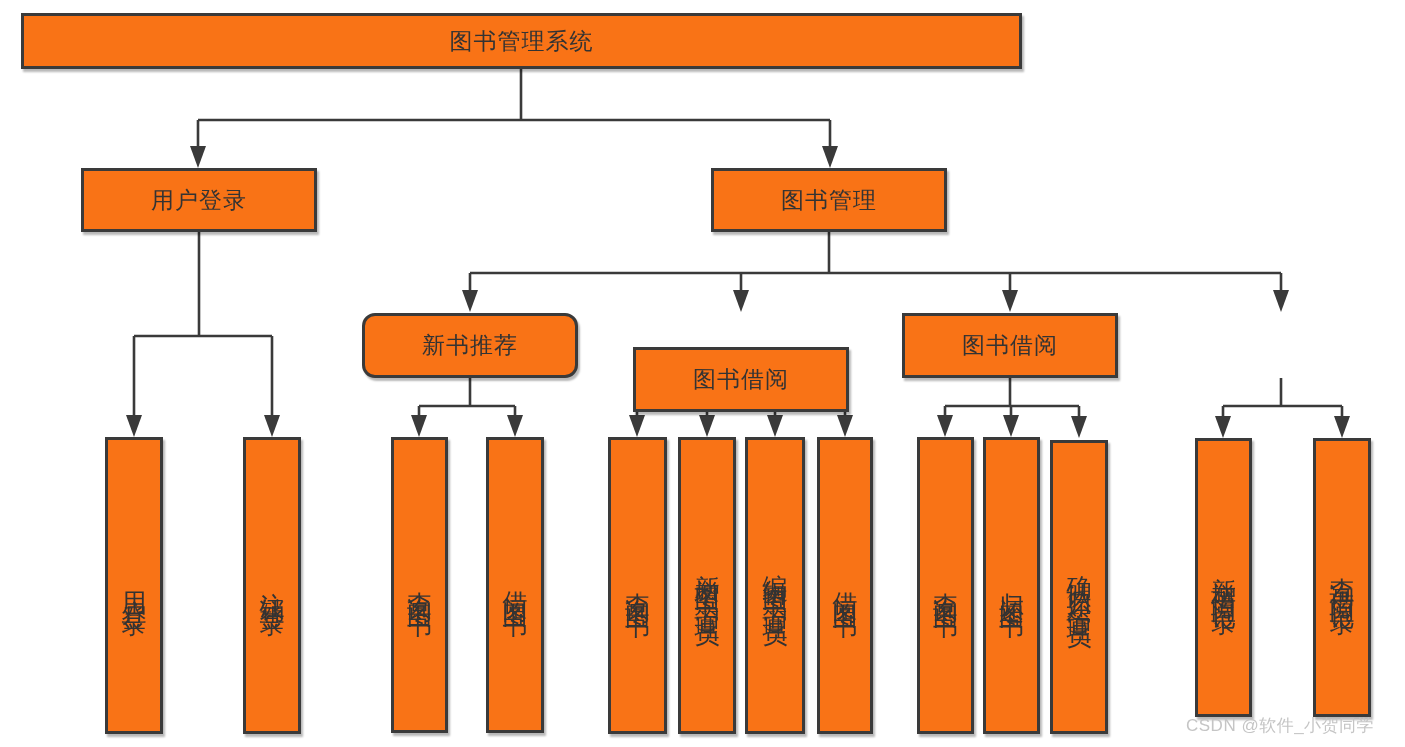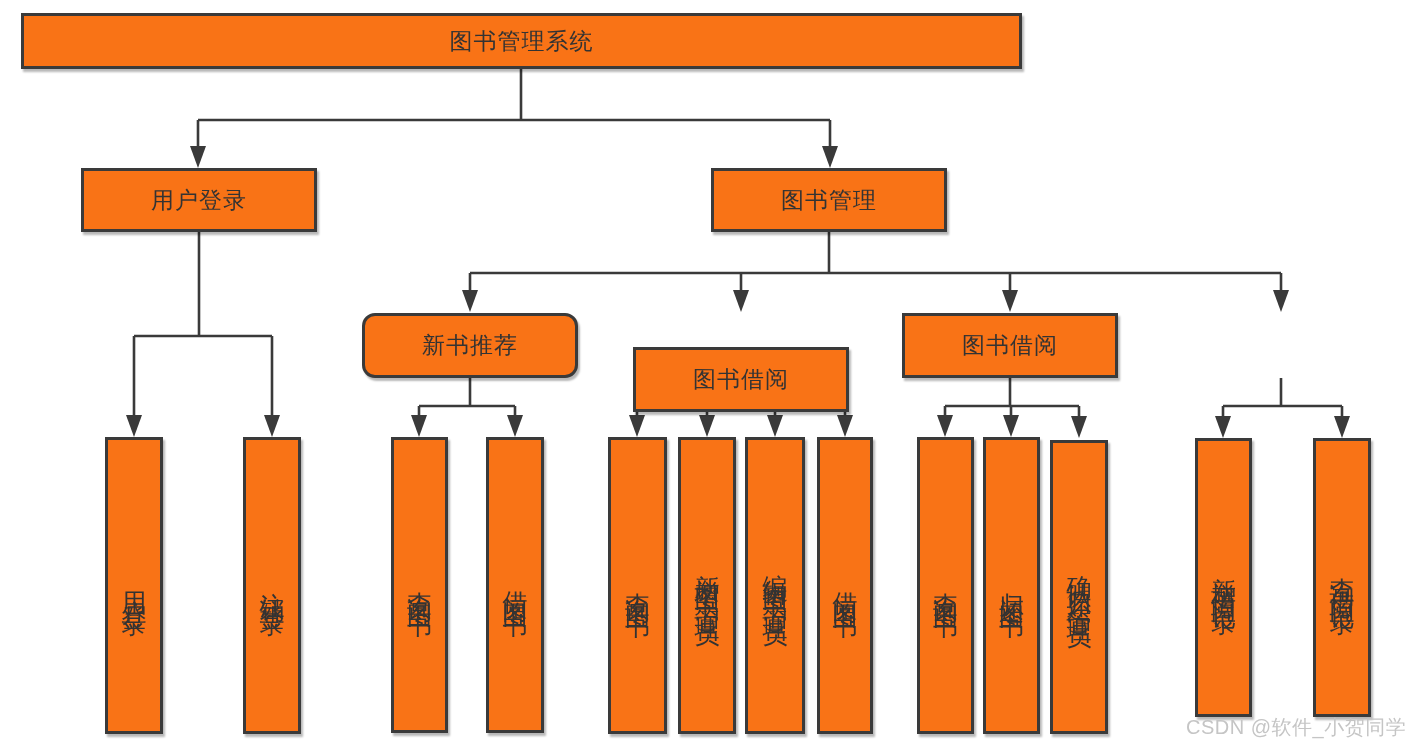--- a/index.html
+++ b/index.html
@@ -36,21 +36,21 @@
   .vtext {
     writing-mode: vertical-rl;
     text-orientation: mixed;
     letter-spacing: 7px;
     line-height: 1.08;
   }
   .watermark {
     position: absolute;
     left: 1186px;
     top: 714px;
-    font-size: 20px;
+    font-size: 17px;
     letter-spacing: 0.5px;
     color: #c5c5c5;
     white-space: nowrap;
     z-index: 5;
   }
 </style>
 </head>
 <body>
 
 <div class="canvas">

